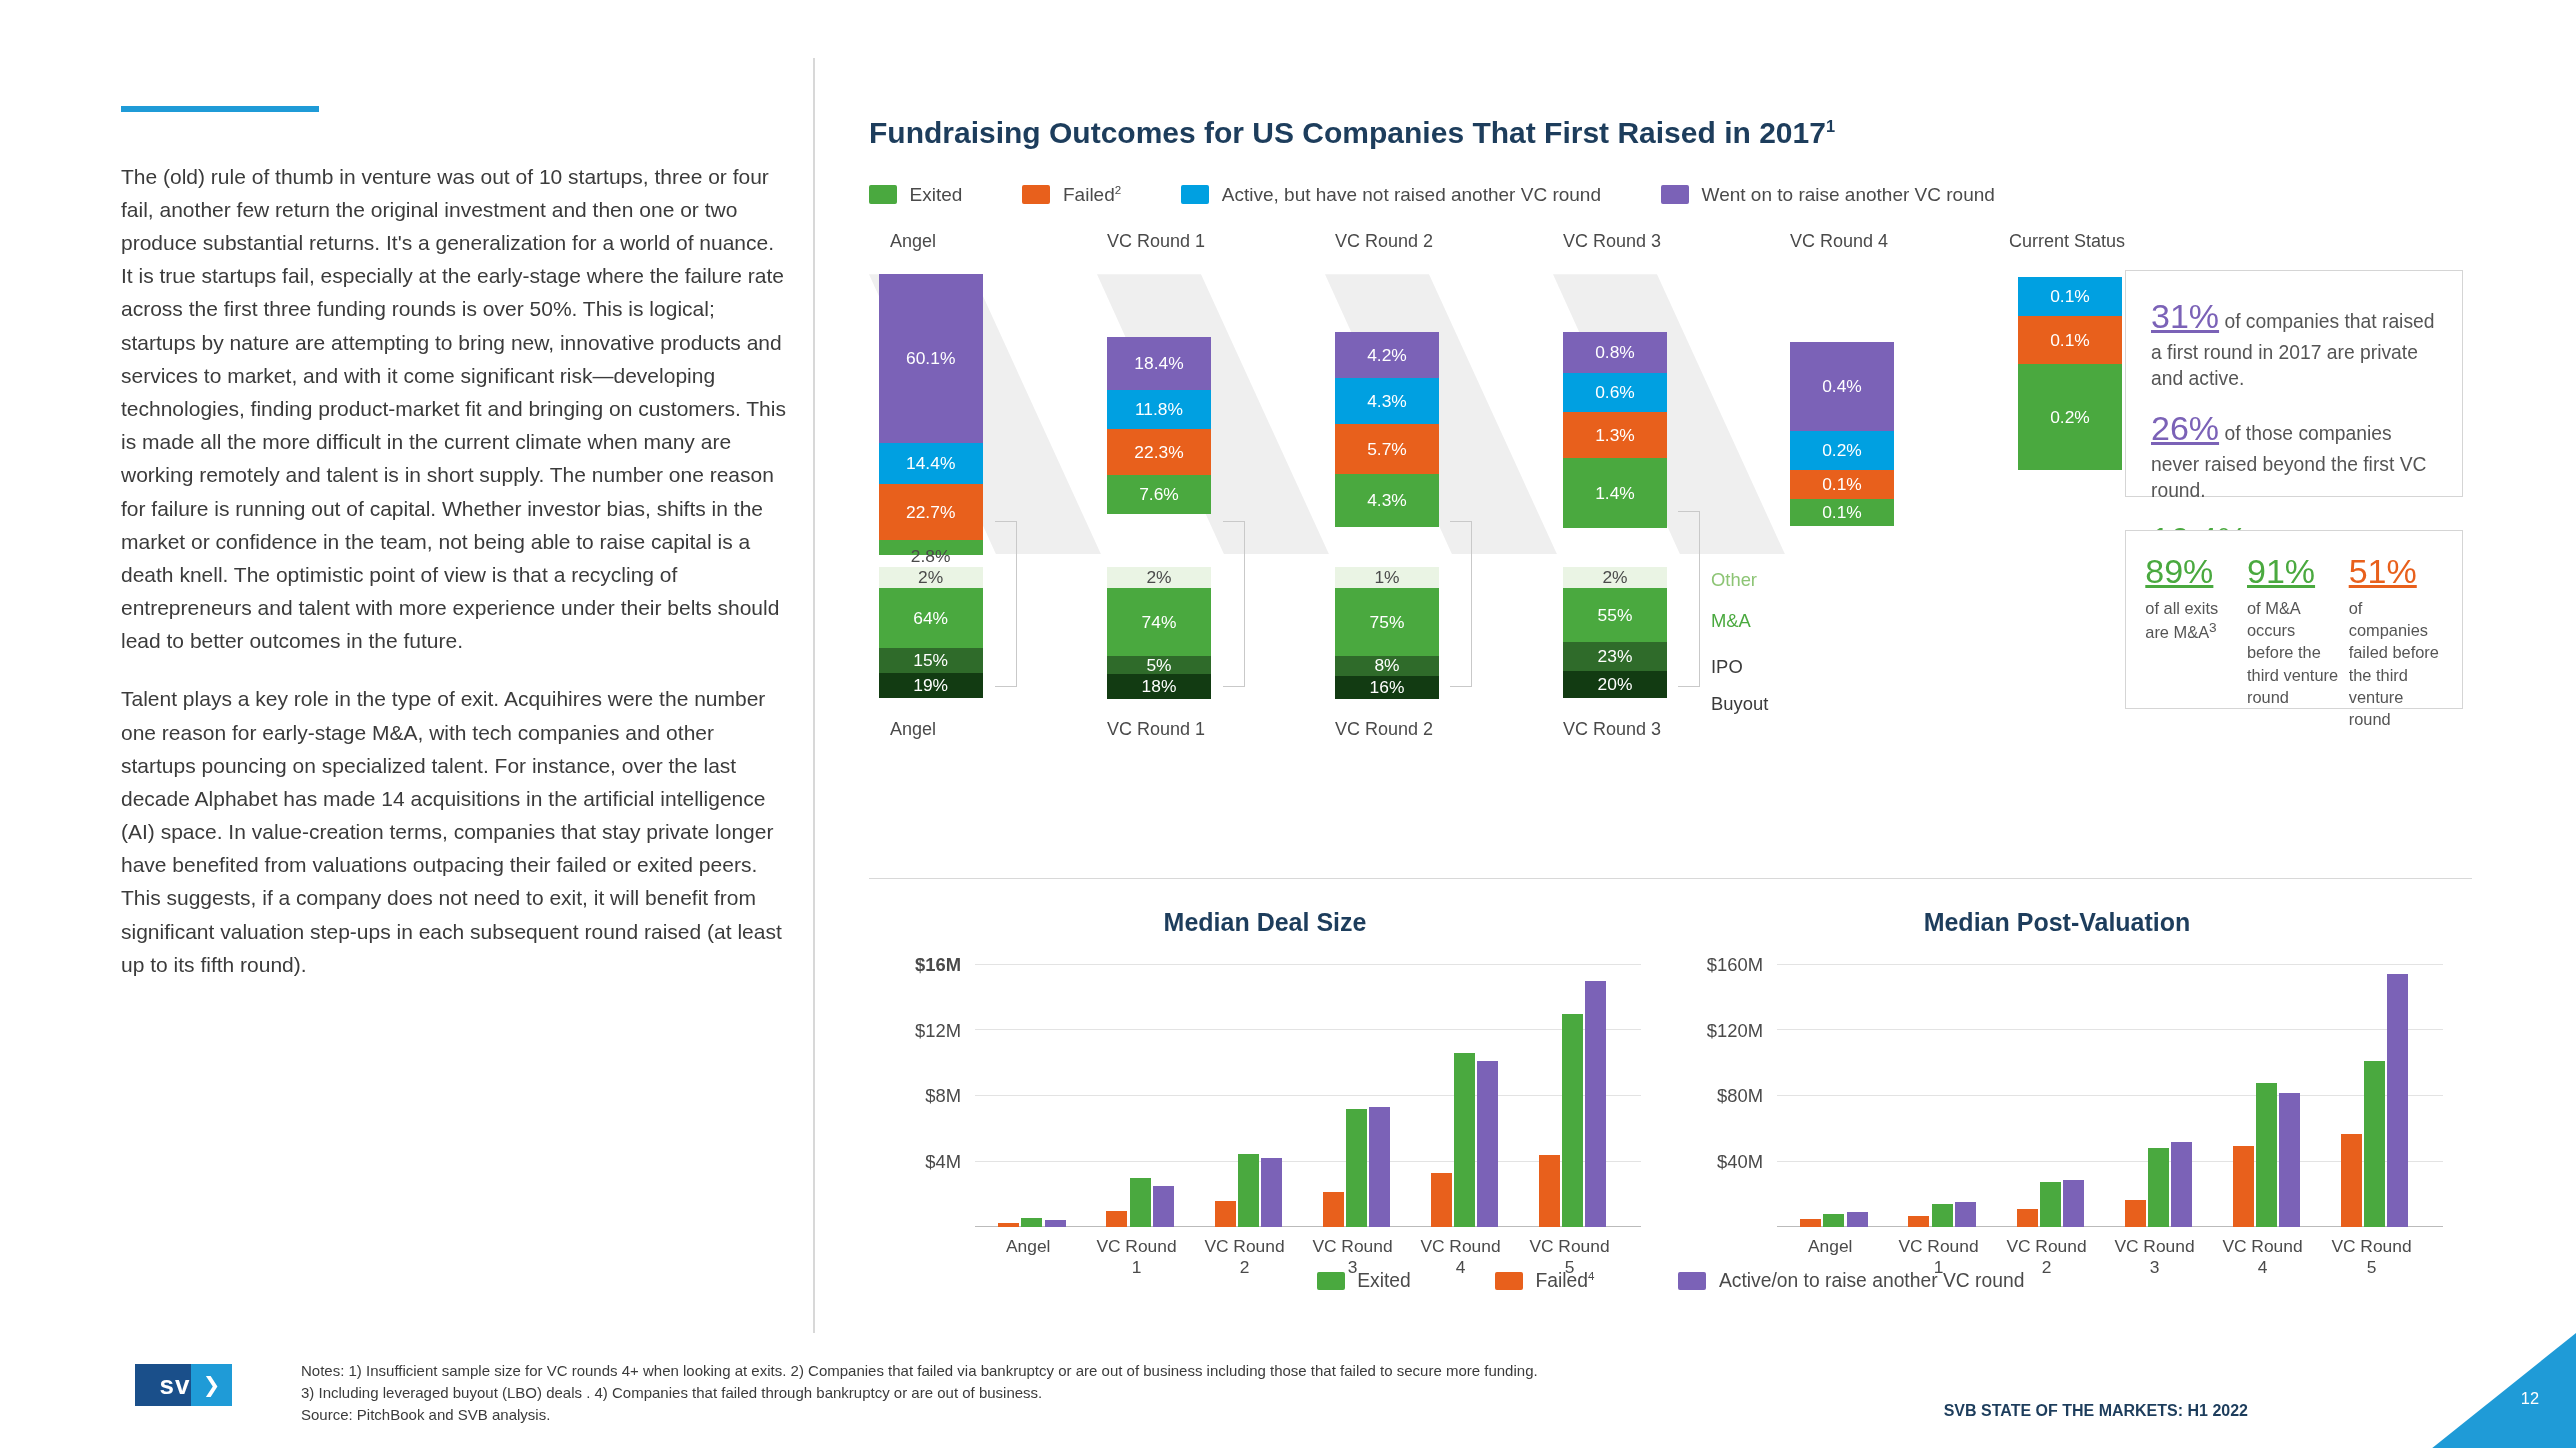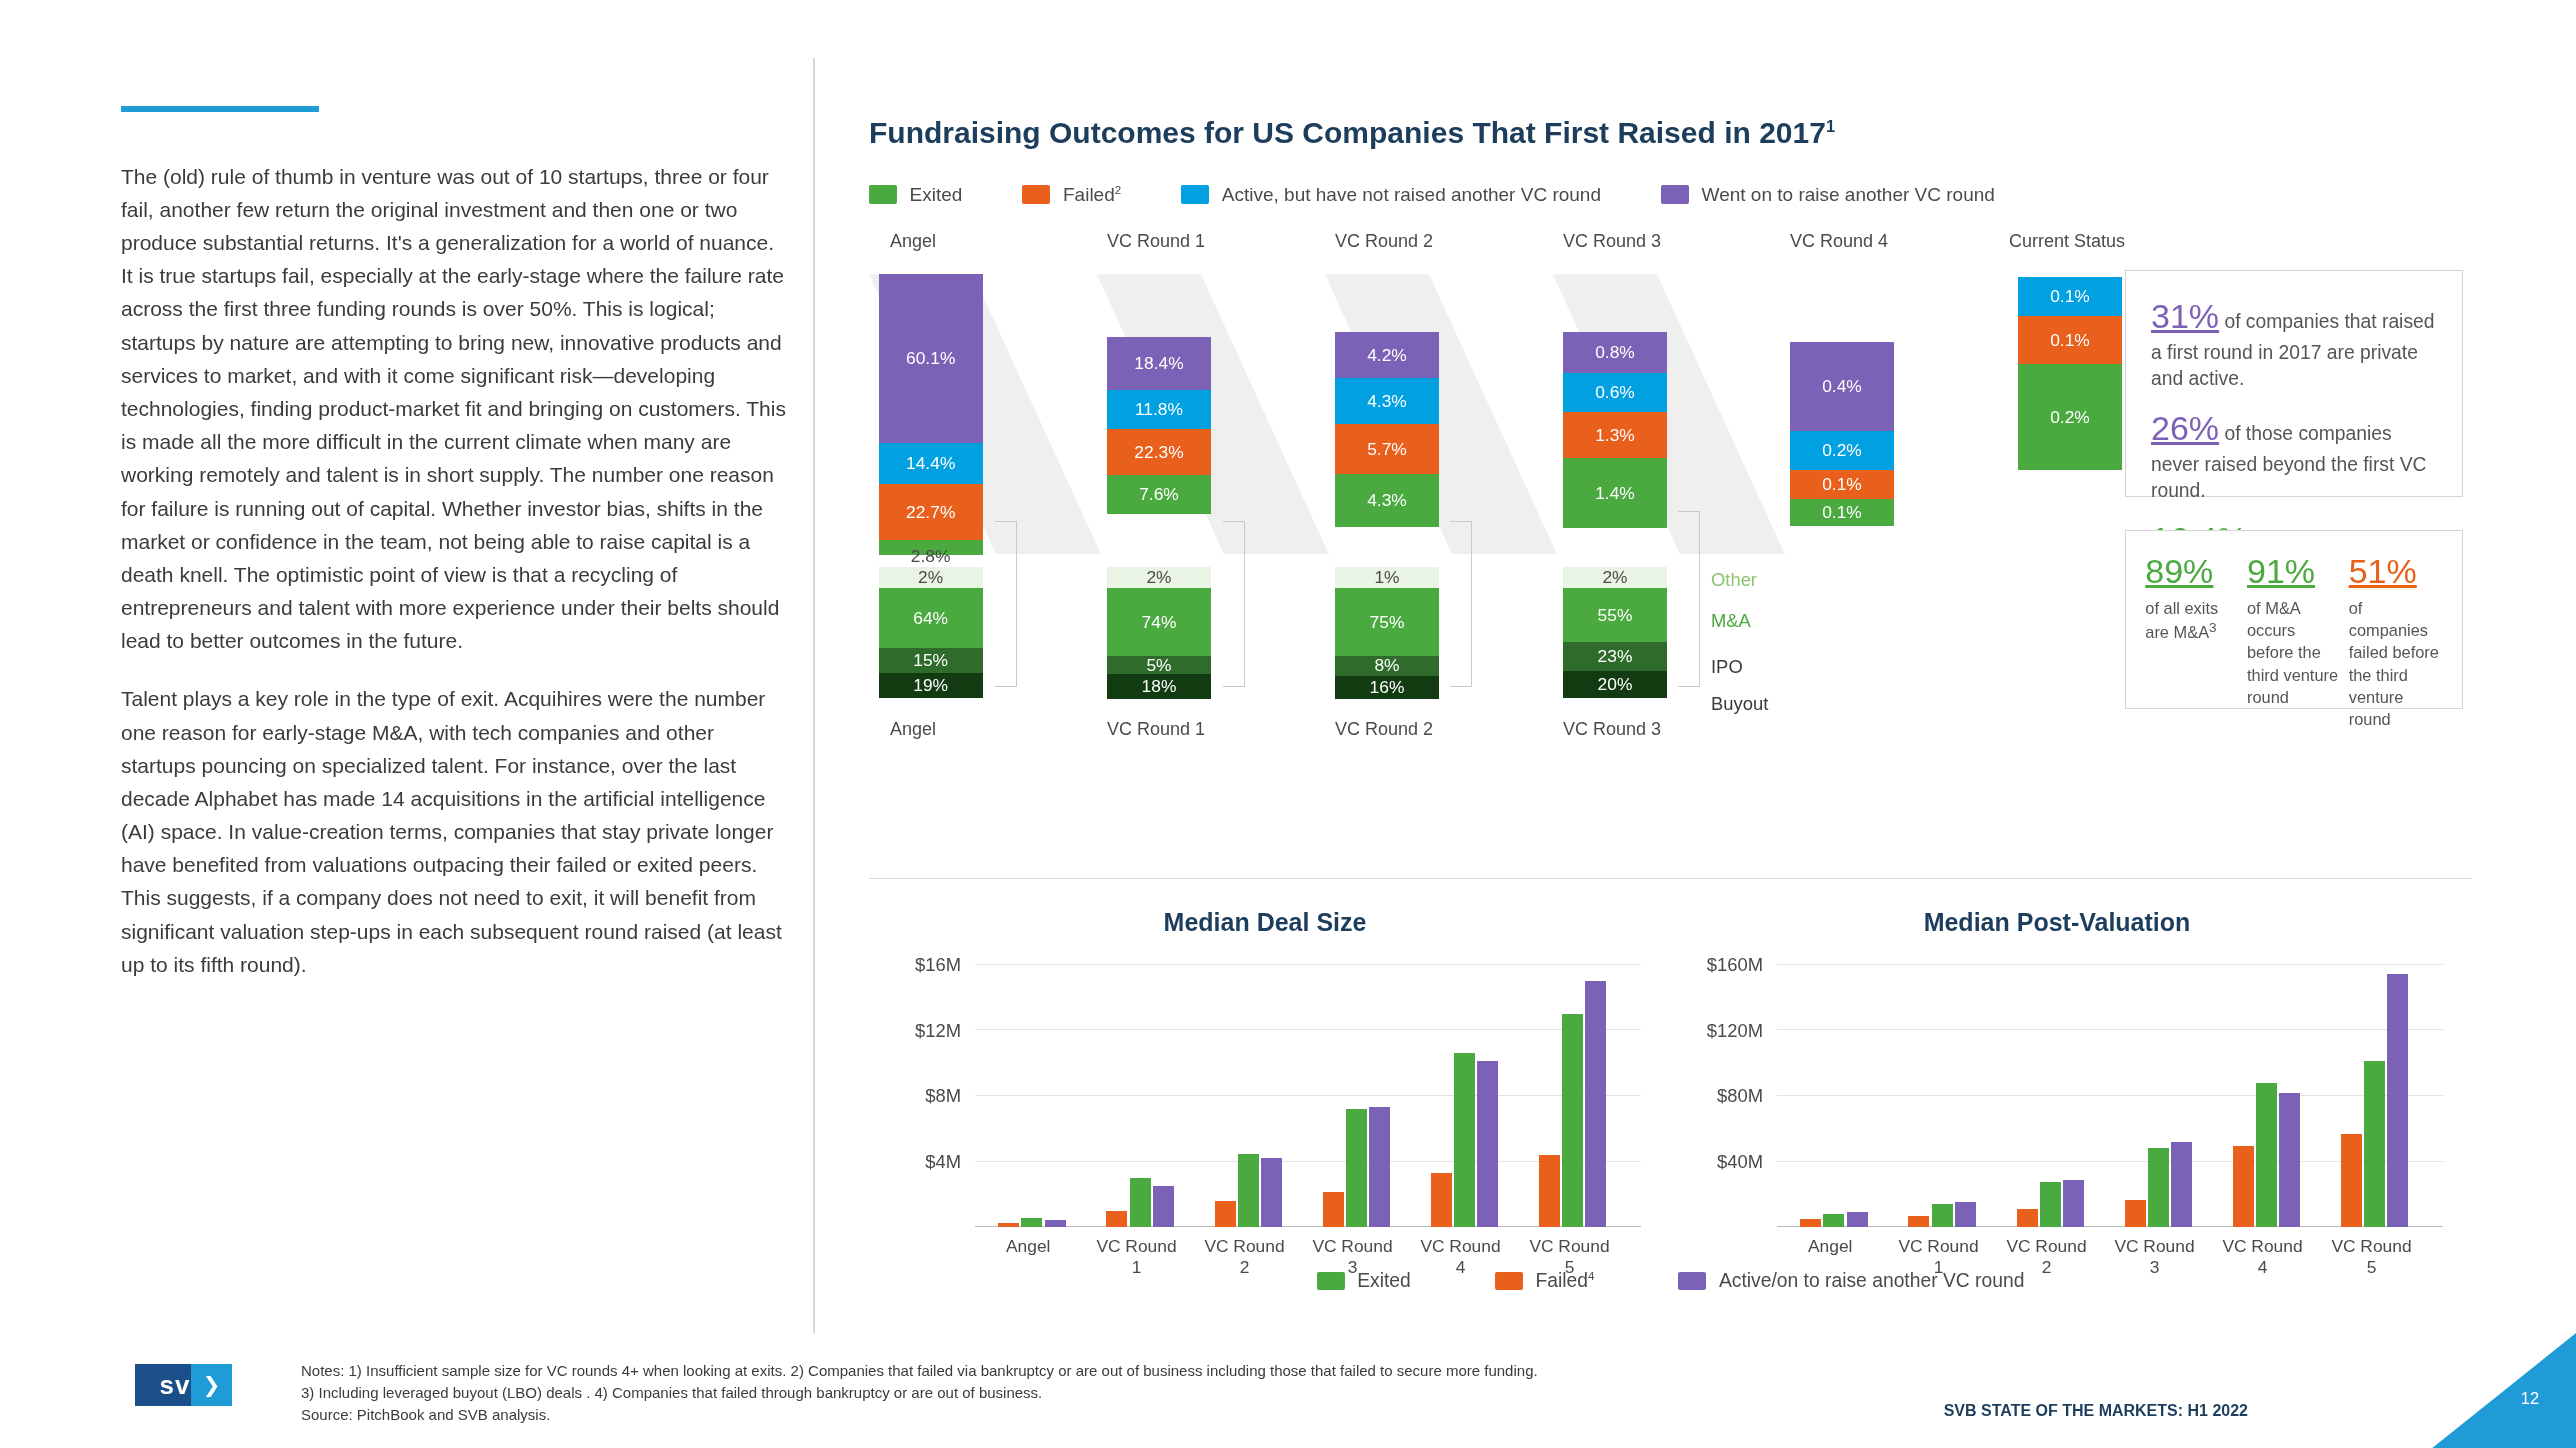--- a/index.html
+++ b/index.html
@@ -311,21 +311,21 @@
     <div style="display:flex;">
 
       <div style="width:792px;">
         <div class="bc-title">Median Deal Size</div>
         <div class="plot" style="margin-top:17.4px;margin-left:106px;width:666px;">
           <div class="gridline" style="top:9.7px;"></div>
           <div class="gridline" style="top:75px;"></div>
           <div class="gridline" style="top:141px;"></div>
           <div class="gridline" style="top:207px;"></div>
           <div class="gridline" style="top:272px;background:#bbb;"></div>
-          <div class="ytick" style="left:-101px;top:0px;width:87px;">$16M</div>
+          <div class="ytick" style="left:-101px;top:0px;width:87px;font-weight:bold;">$16M</div>
           <div class="ytick" style="left:-101px;top:66px;width:87px;">$12M</div>
           <div class="ytick" style="left:-101px;top:131px;width:87px;">$8M</div>
           <div class="ytick" style="left:-101px;top:197px;width:87px;">$4M</div>
 
           <div style="position:absolute;left:0;top:0;right:0;height:273px;">
 
             <div class="gbar" style="left:23px;height:4.8px;background:#e8601c;"></div>
             <div class="gbar" style="left:46px;height:9.7px;background:#4aa93f;"></div>
             <div class="gbar" style="left:70px;height:7.7px;background:#7b62b7;"></div>
 

